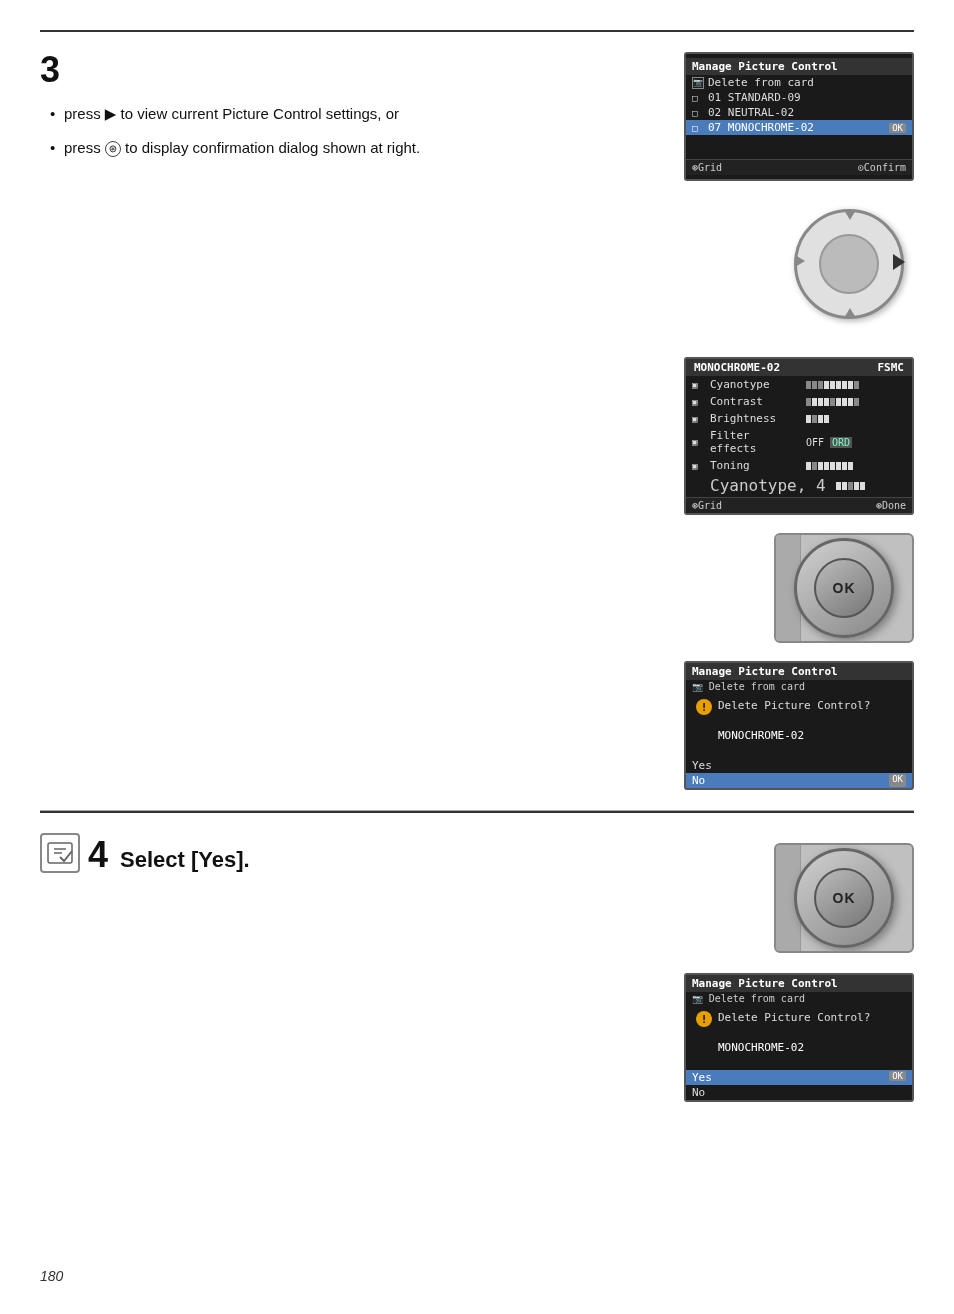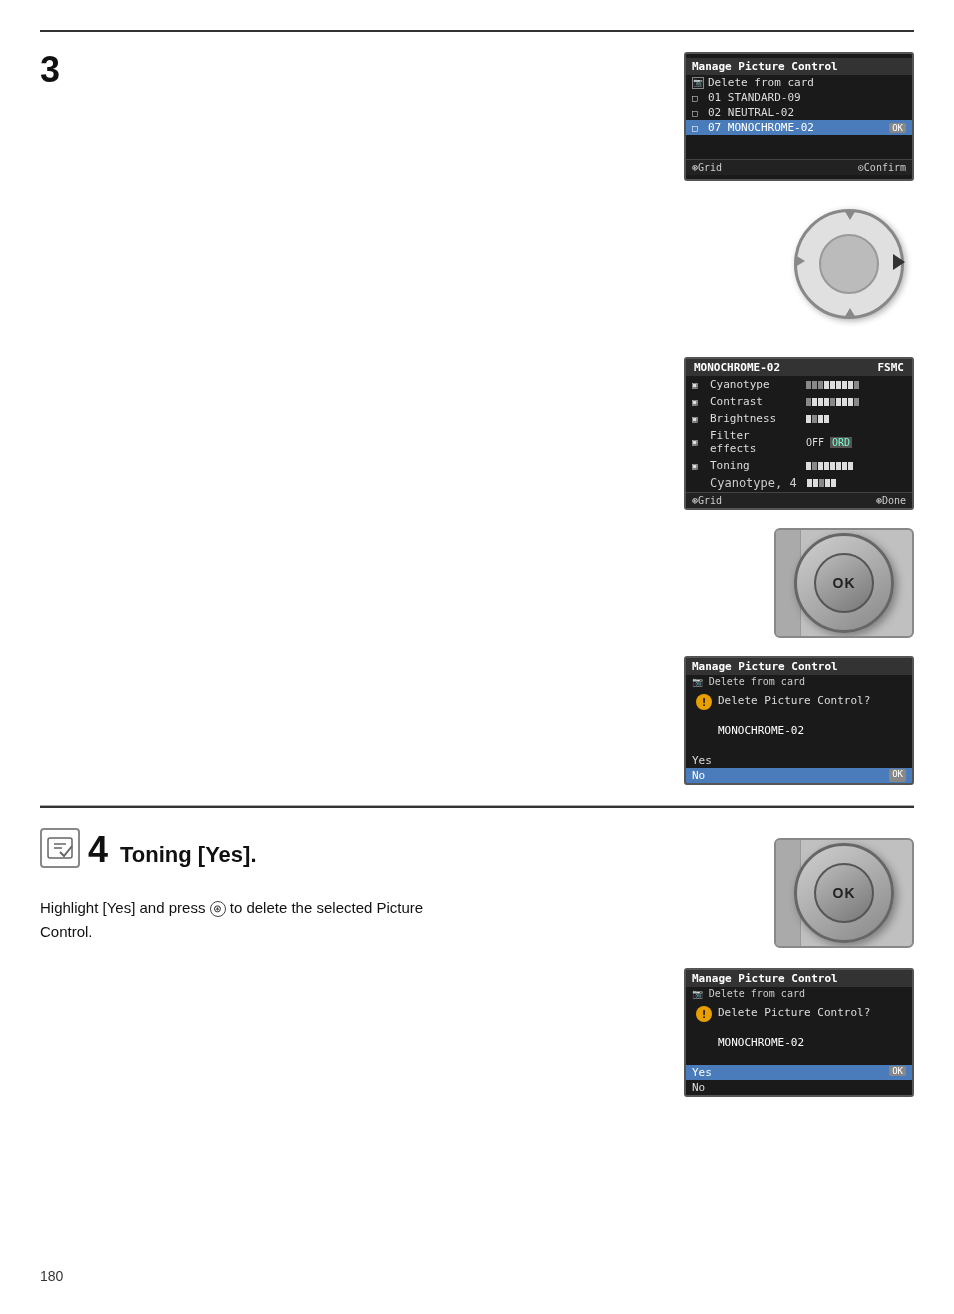--- a/index.html
+++ b/index.html
@@ -434,20 +434,21 @@
       justify-content: center;
       margin-bottom: 14px;
     }
 
     .page-number {
       position: fixed;
       bottom: 30px;
       left: 40px;
       font-size: 14px;
       color: #333;
+      font-style: italic;
     }
 
     .step-title-num {
       font-size: 36px;
       font-weight: bold;
       line-height: 1;
       margin-right: 12px;
     }
 
     .step-title-text {
@@ -483,20 +484,26 @@
 <body>
 
 <div class="top-line"></div>
 
 <div class="step-section">
   <div class="step-left">
     <div class="step-title">
       <span class="step-title-num">3</span>
     </div>
     <div class="step-body">
+      <ul class="bullet-list">
+        <li>press ▶ to view current Picture Control settings, or</li>
+        <li>
+          press <span style="display:inline-block;width:16px;height:16px;border-radius:50%;border:1.5px solid #444;text-align:center;line-height:14px;font-size:10px;vertical-align:middle;">⊛</span> to display confirmation dialog shown at right.
+        </li>
+      </ul>
     </div>
   </div>
 
   <div class="step-right">
     <div class="screens-col">
 
       <div class="camera-screen">
         <div class="screen-title-bar">
           <span>Manage Picture Control</span>
         </div>
@@ -596,21 +603,21 @@
             <div class="bar-segment active"></div>
             <div class="bar-segment active"></div>
             <div class="bar-segment active"></div>
             <div class="bar-segment active"></div>
             <div class="bar-segment active"></div>
             <div class="bar-segment active"></div>
           </div>
         </div>
         <div class="mono-row">
           <span style="width:12px;"></span>
-          <span style="font-size:12px;color:#ccc;">Cyanotype, 4</span>
+          <span style="font-size:16px;color:#ccc;">Cyanotype, 4</span>
           <div class="mono-row-bar" style="margin-left:4px;">
             <div class="bar-segment active"></div>
             <div class="bar-segment active"></div>
             <div class="bar-segment"></div>
             <div class="bar-segment active"></div>
             <div class="bar-segment active"></div>
           </div>
         </div>
         <div class="mono-footer">
           <span>⊛Grid</span>
@@ -662,26 +669,21 @@
     <div style="display:flex;align-items:baseline;margin-bottom:14px;">
       <div class="section4-icon">
         <svg width="28" height="28" viewBox="0 0 28 28">
           <rect x="2" y="4" width="24" height="20" rx="2" fill="none" stroke="#666" stroke-width="1.5"></rect>
           <line x1="8" y1="10" x2="20" y2="10" stroke="#666" stroke-width="1.5"></line>
           <line x1="8" y1="14" x2="16" y2="14" stroke="#666" stroke-width="1.5"></line>
           <polyline points="14,18 18,22 26,12" fill="none" stroke="#666" stroke-width="2"></polyline>
         </svg>
       </div>
       <span class="step-title-num" style="margin-left:8px;">4</span>
-      <span class="step-title-text">Toning [Yes].</span>
-    </div>
-    <div class="step-body">
-      <span>Highlight [Yes] and press </span>
-      <span style="display:inline-block;width:16px;height:16px;border-radius:50%;border:1.5px solid #444;text-align:center;line-height:14px;font-size:10px;vertical-align:middle;">⊛</span>
-      <span> to delete the selected Picture Control.</span>
+      <span class="step-title-text">Select [Yes].</span>
     </div>
   </div>
 
   <div class="step4-right">
 
     <div class="ok-button-wrapper">
       <div style="width:140px;height:110px;background:#c0c0c0;border-radius:6px;border:2px solid #888;display:flex;align-items:center;justify-content:center;position:relative;overflow:hidden;">
         <div style="position:absolute;left:0;top:0;bottom:0;width:25px;background:#aaa;border-right:1px solid #999;"></div>
         <div class="ok-button-graphic">
           <div class="ok-button-inner">OK</div>

